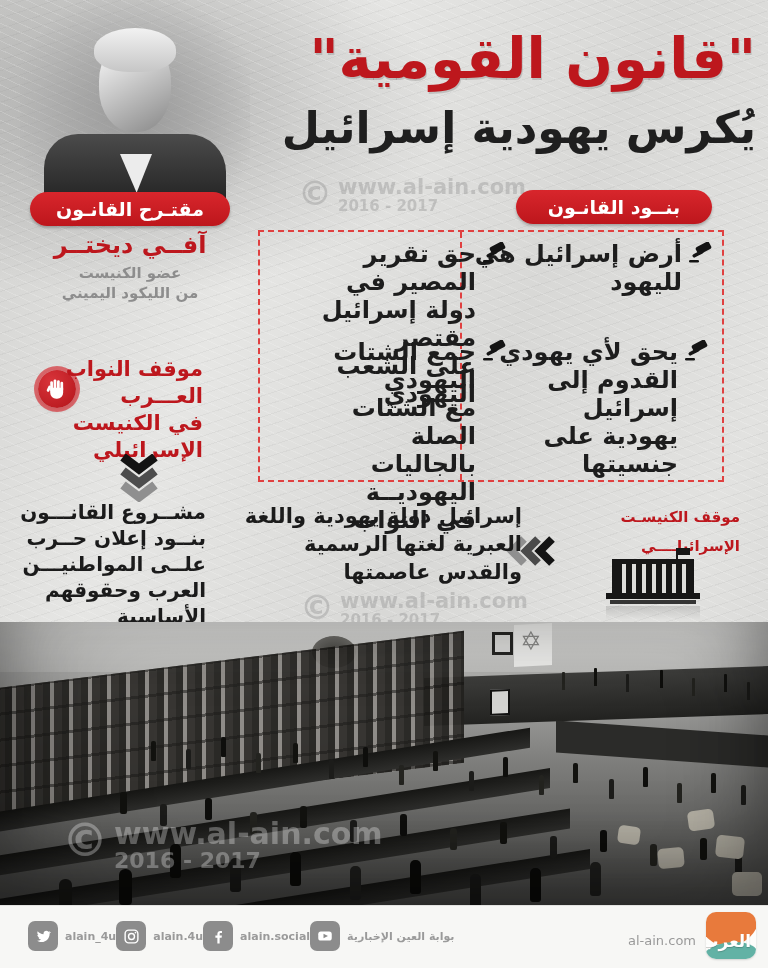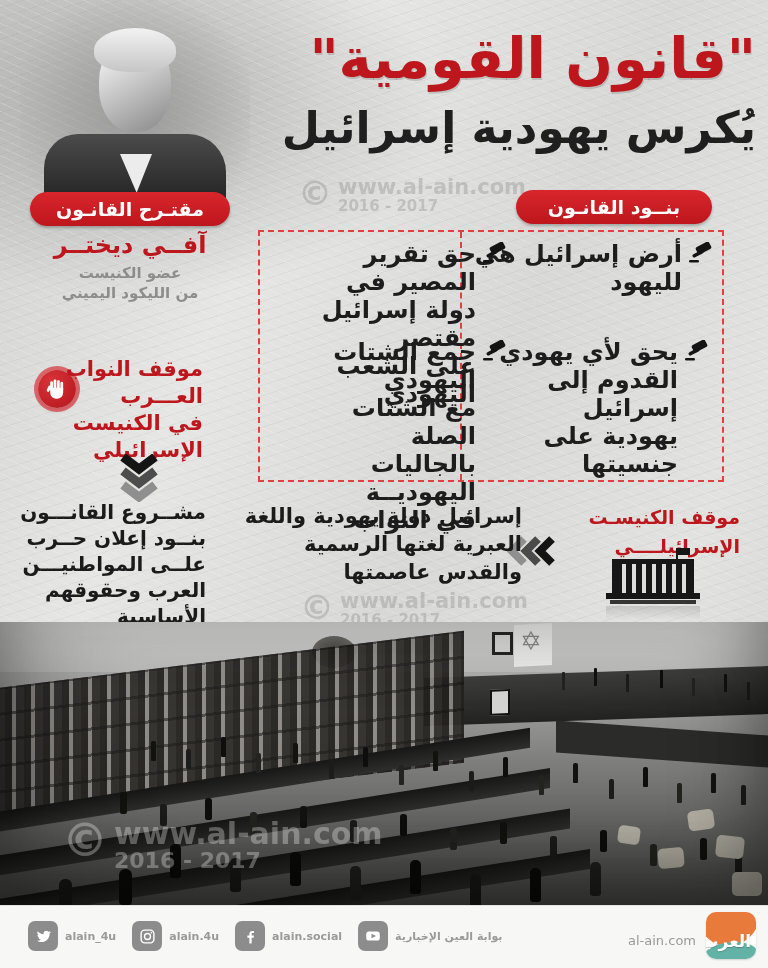--- a/index.html
+++ b/index.html
@@ -55,21 +55,21 @@
   .c-l2{right:214px;top:106px;width:212px;}
   .gavel{flex:0 0 auto;margin-top:2px;}
   
   .hand-badge{position:absolute;left:38px;top:370px;width:38px;height:38px;border-radius:50%;
     background:radial-gradient(circle at 35% 30%,#d8343a,#b3141a);box-shadow:0 0 0 4px rgba(214,80,85,.85),0 2px 4px rgba(0,0,0,.3);
     display:flex;align-items:center;justify-content:center;}
   .arab-title{position:absolute;left:43px;top:356px;width:160px;direction:rtl;text-align:right;color:#bd171d;font-size:21px;line-height:27px;font-weight:700;}
   .chevrons-down{position:absolute;left:118px;top:454px;}
   .arab-statement{position:absolute;left:16px;top:499px;width:190px;direction:rtl;text-align:right;color:#1b1b1b;font-size:20px;line-height:26px;font-weight:700;}
   
-  .kn-title{position:absolute;right:28px;top:503px;width:200px;direction:rtl;text-align:right;color:#bd171d;font-size:19px;line-height:29px;font-weight:700;}
+  .kn-title{position:absolute;right:28px;top:503px;width:200px;direction:rtl;text-align:right;color:#bd171d;font-size:15px;line-height:29px;font-weight:700;}
   .chevrons-left{position:absolute;left:502px;top:535px;}
   .kn-statement{position:absolute;left:238px;top:502px;width:284px;direction:rtl;text-align:right;color:#1b1b1b;font-size:21px;line-height:28px;font-weight:700;}
   
   .knesset-icon{position:absolute;left:606px;top:548px;width:94px;height:72px;}
   .k-flagpole{position:absolute;right:22px;top:0;width:2px;height:12px;background:#161616;}
   .k-flag{position:absolute;right:10px;top:0;width:12px;height:7px;background:#161616;}
   .k-top{position:absolute;left:6px;right:6px;top:11px;height:5px;background:#161616;}
   .k-cols{position:absolute;left:6px;right:6px;top:16px;height:29px;background:repeating-linear-gradient(90deg,#161616 0 6px,#dddddb 6px 10px);border-left:4px solid #161616;border-right:4px solid #161616;}
   .k-base{position:absolute;left:0;right:0;top:45px;height:6px;background:#161616;}
   .k-base2{position:absolute;left:4px;right:4px;top:52px;height:4px;background:rgba(22,22,22,.85);}
@@ -112,21 +112,21 @@
       500px 200px 0 0 #12120f, 550px 214px 0 0 #1c1c1a, 600px 208px 0 0 #0e0e0c, 650px 222px 0 0 #23231f,
       700px 216px 0 0 #12120f, 735px 230px 0 0 #1c1c1a;}
   .crowd-l{position:absolute;left:0;top:0;width:11px;height:34px;border-radius:5px 5px 3px 3px;background:transparent;
     box-shadow:
       170px 222px 0 0 #0c0c0a, 230px 236px 0 0 #1a1a18, 290px 230px 0 0 #0c0c0a, 350px 244px 0 0 #21211f,
       410px 238px 0 0 #0c0c0a, 470px 252px 0 0 #1a1a18, 530px 246px 0 0 #0c0c0a, 590px 240px 0 0 #21211f,
       120px 248px 0 1px #0c0c0a, 60px 258px 0 1px #1a1a18;}
   .ph-vign{position:absolute;inset:0;box-shadow:inset 0 -46px 70px rgba(0,0,0,.38), inset 70px 0 90px rgba(0,0,0,.16), inset -40px 0 70px rgba(0,0,0,.12);}
   
   .footer{position:absolute;left:0;top:905px;width:768px;height:63px;background:#f7f7f5;border-top:1px solid #e3e3e1;}
-  .social{position:absolute;left:28px;top:15px;display:flex;align-items:center;gap:16px;}
+  .social{position:absolute;left:28px;top:15px;display:flex;align-items:center;}
   .social-item{display:flex;align-items:center;gap:7px;}
   .s-icon{width:30px;height:30px;border-radius:7px;background:#8c8c8c;display:flex;align-items:center;justify-content:center;}
   .s-label{font-size:11px;font-weight:700;color:#9a9a9a;}
   .s-label.rtl{direction:rtl;}
   .site-name{position:absolute;right:72px;top:27px;font-size:13px;color:#9a9a9a;font-weight:400;}
   .logo{position:absolute;right:12px;top:6px;width:50px;height:47px;border-radius:10px;background:#fdfdfb;overflow:hidden;box-shadow:0 1px 2px rgba(0,0,0,.15);}
   .logo .orange{position:absolute;left:-5px;right:-3px;top:-6px;height:40px;background:#e87a3c;border-radius:0 0 55% 45%/0 0 75% 60%;}
   .logo .teal{position:absolute;left:-4px;right:-3px;bottom:-5px;height:22px;background:#62b2a5;border-radius:60% 40% 0 0/80% 60% 0 0;}
   .logo .word{position:absolute;right:5px;bottom:8px;color:#fff;font-size:17px;font-weight:700;direction:rtl;text-shadow:0 1px 1px rgba(0,0,0,.2);}
 </style>

